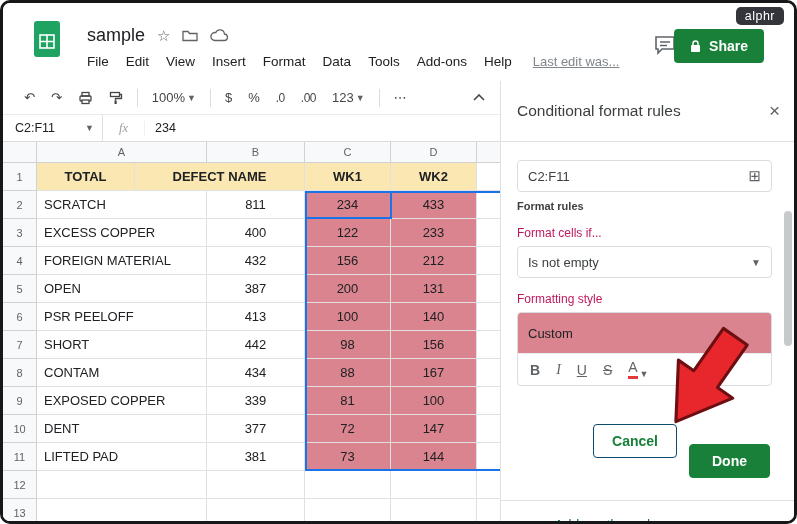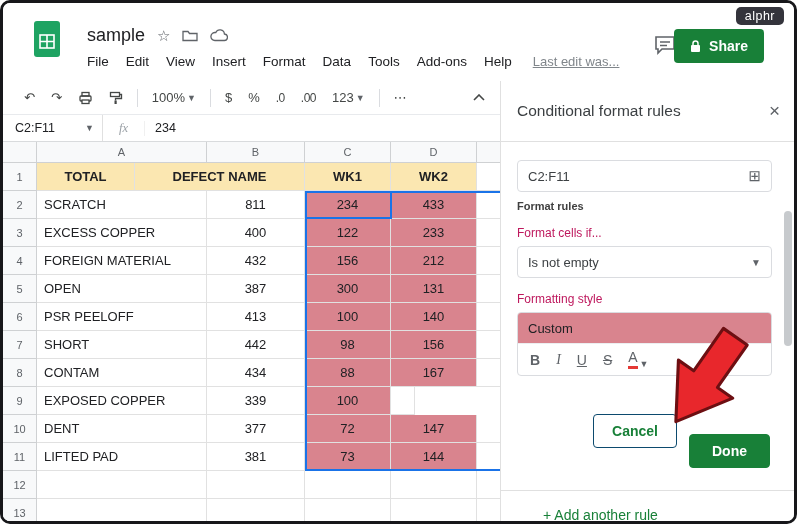--- a/index.html
+++ b/index.html
@@ -52,21 +52,21 @@
   .panel-title{ font-size:15.5px; color:#3c4043; }
   .panel-close{ font-size:19px; color:#5f6368; cursor:pointer; }
   .panel-body{ padding:18px 22px 0 16px; }
   .range-box{ height:32px; border:1px solid #dadce0; border-radius:4px; display:flex; align-items:center; justify-content:space-between; padding:0 10px; font-size:13px; color:#3c4043; cursor:text; }
   .grid-icon{ color:#5f6368; font-size:15px; cursor:pointer; }
   .rules-heading{ margin-top:8px; font-size:11px; font-weight:bold; color:#404040; }
   .field-label{ margin-top:14px; font-size:12px; color:#be185d; }
   .select-box{ margin-top:6px; height:32px; border:1px solid #dadce0; border-radius:4px; display:flex; align-items:center; justify-content:space-between; padding:0 10px; font-size:13px; color:#3c4043; cursor:pointer; }
   .select-box .caret{ font-size:10px; color:#5f6368; }
   .style-box{ margin-top:6px; border:1px solid #dadce0; border-radius:4px; overflow:hidden; }
-  .style-preview{ height:30px; background:var(--highlight-pink,#d9848e); display:flex; align-items:center; padding-left:10px; font-size:13px; color:#202124; }
+  .style-preview{ height:40px; background:var(--highlight-pink,#d9848e); display:flex; align-items:center; padding-left:10px; font-size:13px; color:#202124; }
   .style-tools{ height:32px; display:flex; align-items:center; gap:16px; padding:0 12px; color:#5f6368; font-size:14px; border-top:1px solid #eceff1; }
   .ft{ cursor:pointer; }
   .ft.b{ font-weight:bold; }
   .ft.i{ font-style:italic; font-family:"Liberation Serif","DejaVu Serif",serif; }
   .ft.u{ text-decoration:underline; }
   .ft.a{ display:inline-flex; align-items:flex-end; gap:2px; }
   .ft.a .aletter{ border-bottom:3px solid #e53935; line-height:1.1; }
   .ft.a .caret{ font-size:9px; }
   .btn-row{ margin-top:38px; display:flex; justify-content:flex-end; gap:12px; padding-right:2px; }
   .btn{ height:34px; border-radius:4px; font-size:14px; font-weight:bold; display:flex; align-items:center; justify-content:center; cursor:pointer; border:1px solid #0c4a6e; background:#fff; padding:0 18px; }
@@ -227,21 +227,21 @@
             <div class="gc cell left" style="width:170px">FOREIGN MATERIAL</div>
             <div class="gc cell" style="width:98px">432</div>
             <div class="gc cell pink" style="width:86px">156</div>
             <div class="gc cell pink" style="width:86px">212</div>
             <div class="gc cell" style="width:24px"></div>
           </div>
           <div class="grow">
             <div class="gc rowh" style="width:34px">5</div>
             <div class="gc cell left" style="width:170px">OPEN</div>
             <div class="gc cell" style="width:98px">387</div>
-            <div class="gc cell pink" style="width:86px">300</div>
+            <div class="gc cell pink" style="width:86px">200</div>
             <div class="gc cell pink" style="width:86px">131</div>
             <div class="gc cell" style="width:24px"></div>
           </div>
           <div class="grow">
             <div class="gc rowh" style="width:34px">6</div>
             <div class="gc cell left" style="width:170px">PSR PEELOFF</div>
             <div class="gc cell" style="width:98px">413</div>
             <div class="gc cell pink" style="width:86px">100</div>
             <div class="gc cell pink" style="width:86px">140</div>
             <div class="gc cell" style="width:24px"></div>
@@ -259,20 +259,21 @@
             <div class="gc cell left" style="width:170px">CONTAM</div>
             <div class="gc cell" style="width:98px">434</div>
             <div class="gc cell pink" style="width:86px">88</div>
             <div class="gc cell pink" style="width:86px">167</div>
             <div class="gc cell" style="width:24px"></div>
           </div>
           <div class="grow">
             <div class="gc rowh" style="width:34px">9</div>
             <div class="gc cell left" style="width:170px">EXPOSED COPPER</div>
             <div class="gc cell" style="width:98px">339</div>
+            <div class="gc cell pink" style="width:86px">81</div>
             <div class="gc cell pink" style="width:86px">100</div>
             <div class="gc cell" style="width:24px"></div>
           </div>
           <div class="grow">
             <div class="gc rowh" style="width:34px">10</div>
             <div class="gc cell left" style="width:170px">DENT</div>
             <div class="gc cell" style="width:98px">377</div>
             <div class="gc cell pink" style="width:86px">72</div>
             <div class="gc cell pink" style="width:86px">147</div>
             <div class="gc cell" style="width:24px"></div>

